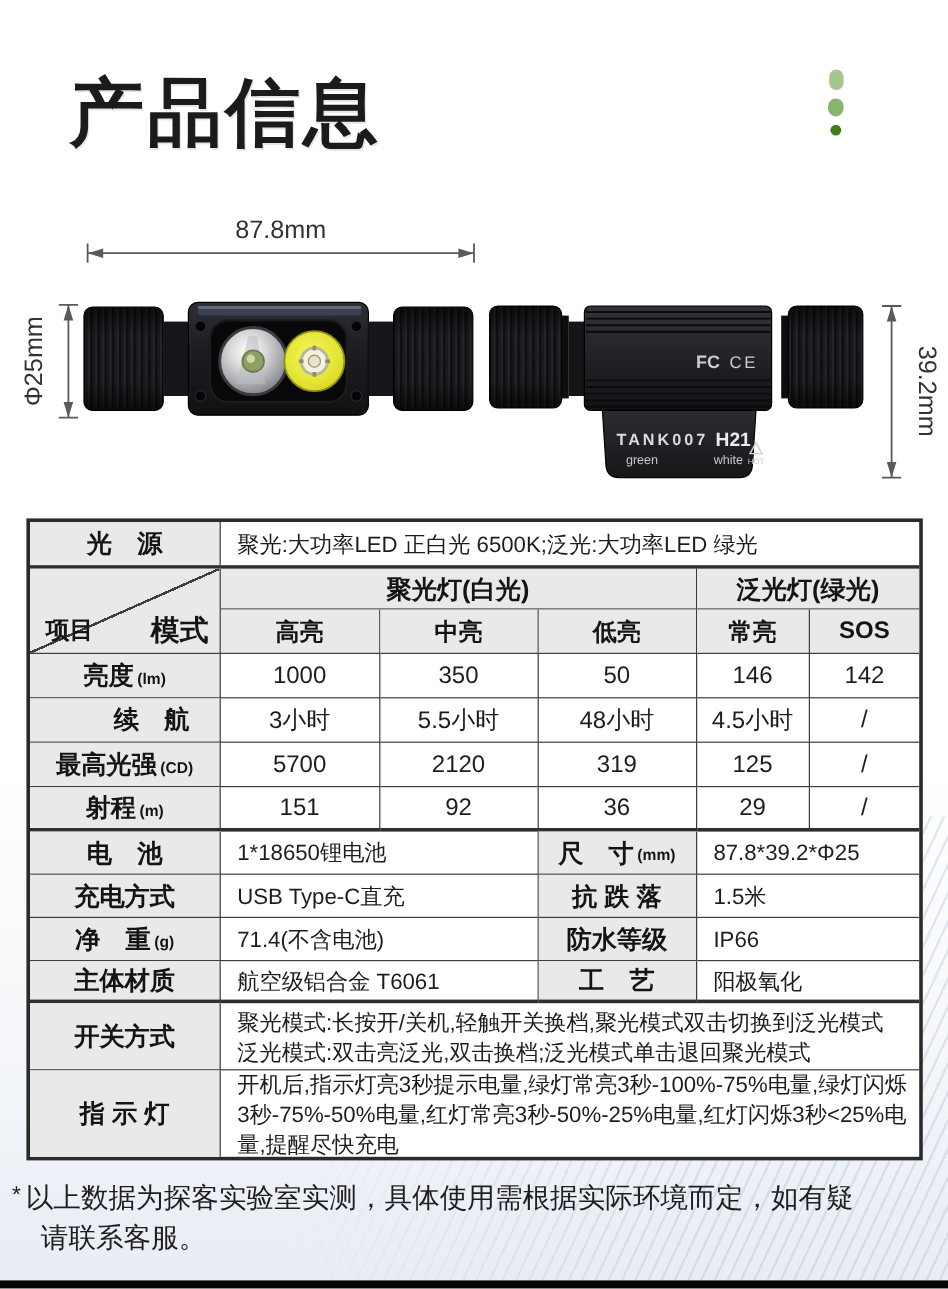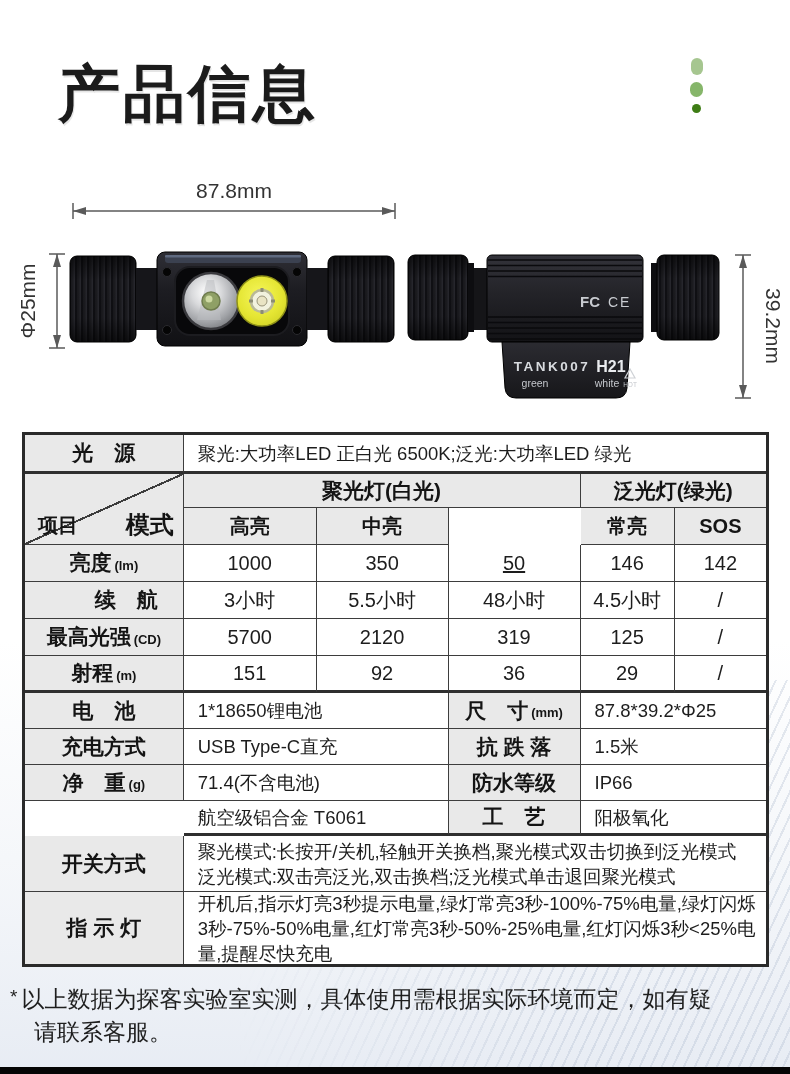--- a/index.html
+++ b/index.html
@@ -217,30 +217,31 @@
     <div class="c val-left sep lc" style="grid-area:1/2/2/7;">聚光:大功率LED 正白光 6500K;泛光:大功率LED 绿光</div>
 
     <div class="c corner">
       <span class="tr">模式</span>
       <span class="bl">项目</span>
     </div>
     <div class="c lab group" style="grid-area:2/2/3/5;">聚光灯(白光)</div>
     <div class="c lab mode" style="grid-area:3/2/4/3;">高亮</div>
     <div class="c lab group lc" style="grid-area:2/5/3/7;">泛光灯(绿光)</div>
     <div class="c lab mode" style="grid-area:3/3/4/4;text-align:right;">中亮</div>
+    <div class="c lab mode" style="grid-area:3/4/4/5;">低亮</div>
     <div class="c lab mode" style="grid-area:3/5/4/6;">常亮</div>
     <div class="c lab mode lc" style="grid-area:3/6/4/7;">SOS</div>
 
     <div class="c lab" style="grid-area:4/1/5/2;">
       <span>亮度</span>
         <span class="unit">(lm)</span>
     </div>
     <div class="c num" style="grid-area:4/2/5/3;">1000</div>
     <div class="c num" style="grid-area:4/3/5/4;">350</div>
-    <div class="c num" style="grid-area:4/4/5/5;text-decoration:underline;">50</div>
+    <div class="c num" style="grid-area:4/4/5/5;">50</div>
     <div class="c num" style="grid-area:4/5/5/6;">146</div>
     <div class="c num lc" style="grid-area:4/6/5/7;">142</div>
 
     <div class="c lab" style="grid-area:5/1/6/2;padding-left:48px;">
       <span>续　航</span>
         <span class="unit"></span>
     </div>
     <div class="c num" style="grid-area:5/2/6/3;">3小时</div>
     <div class="c num" style="grid-area:5/3/6/4;">5.5小时</div>
     <div class="c num" style="grid-area:5/4/6/5;">48小时</div>
@@ -289,20 +290,23 @@
     <div class="c lab" style="grid-area:10/1/11/2;">
       <span>净　重</span>
         <span class="unit">(g)</span>
     </div>
     <div class="c val-left" style="grid-area:10/2/11/4;">71.4(不含电池)</div>
     <div class="c lab" style="grid-area:10/4/11/5;">
         <span>防水等级</span>
       </div>
     <div class="c val-left lc" style="grid-area:10/5/11/7;">IP66</div>
 
+    <div class="c lab sep" style="grid-area:11/1/12/2;">
+        <span>主体材质</span>
+      </div>
     <div class="c val-left sep" style="grid-area:11/2/12/4;">航空级铝合金 T6061</div>
     <div class="c lab sep" style="grid-area:11/4/12/5;">
         <span>工　艺</span>
       </div>
     <div class="c val-left sep lc" style="grid-area:11/5/12/7;">阳极氧化</div>
 
     <div class="c lab" style="grid-area:12/1/13/2;">开关方式</div>
     <div class="c wide lc" style="grid-area:12/2/13/7;">
       <div>聚光模式:长按开/关机,轻触开关换档,聚光模式双击切换到泛光模式</div>
       <div>泛光模式:双击亮泛光,双击换档;泛光模式单击退回聚光模式</div>

